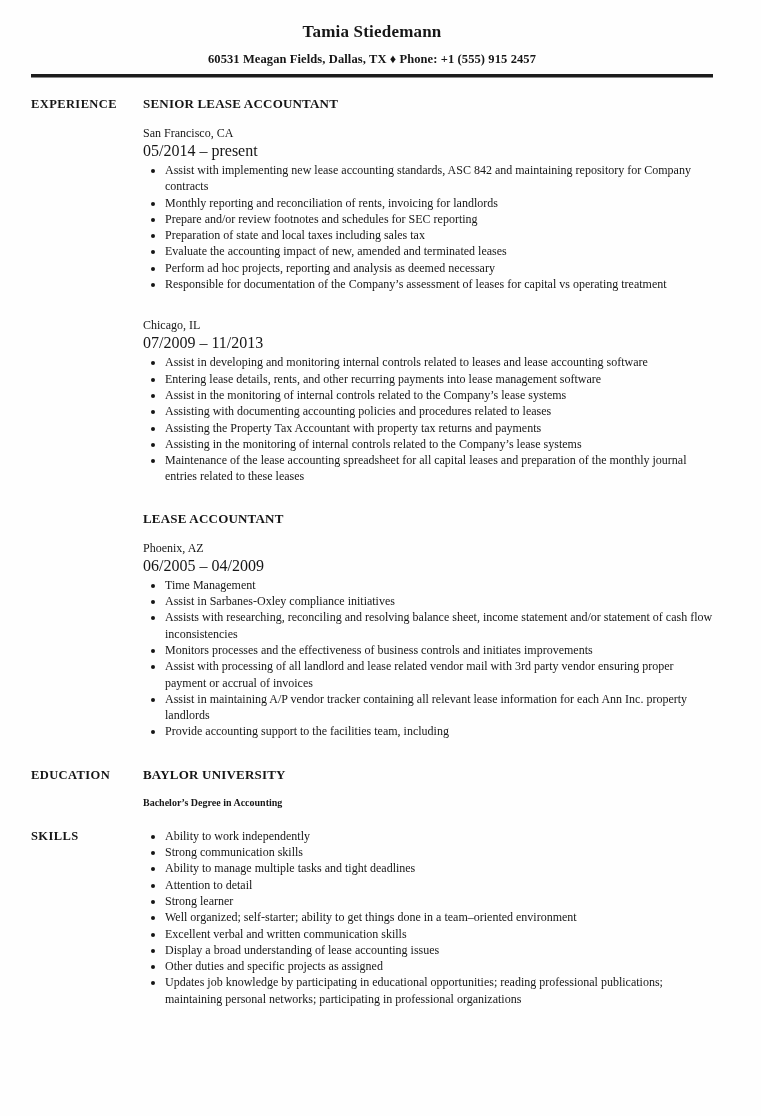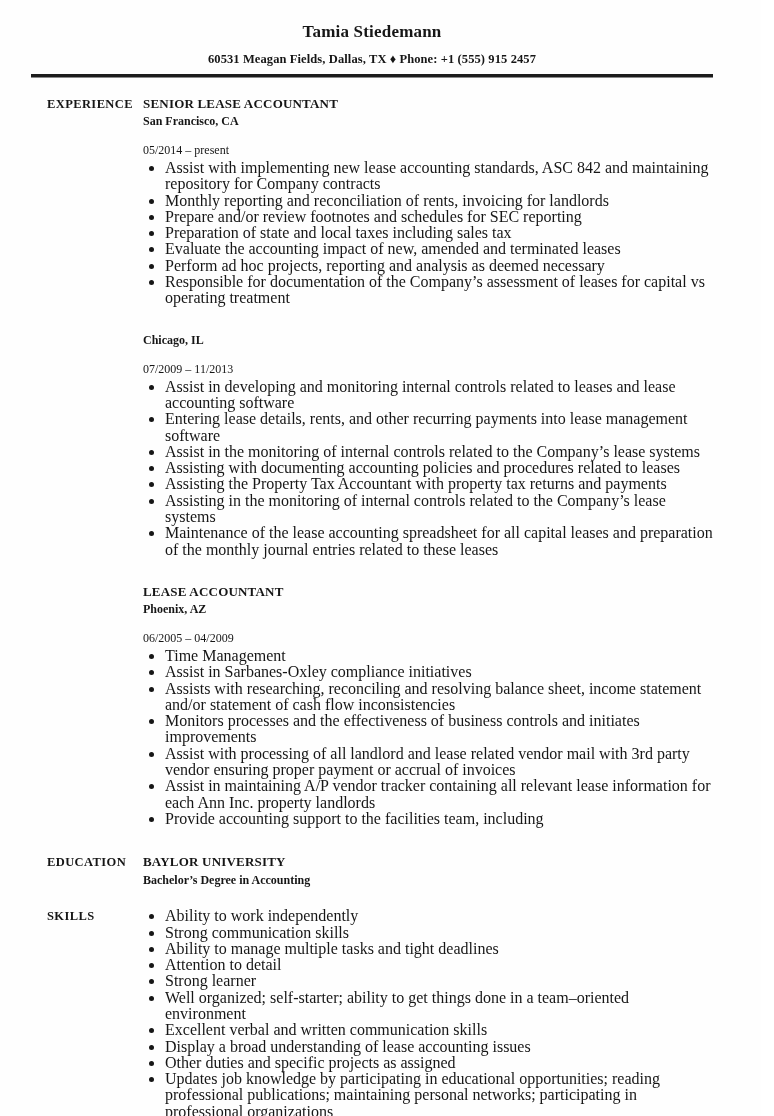--- a/index.html
+++ b/index.html
@@ -37,62 +37,61 @@
   .section {
     display: grid;
     grid-template-columns: 112px 1fr;
     align-items: start;
   }
   .section-label {
     font-size: 12.5px;
     font-weight: bold;
     letter-spacing: 0.4px;
     padding-top: 1px;
-    margin-left: 16px;
   }
   .sec-experience { margin-top: 18px; }
   .sec-education { margin-top: 27px; }
   .sec-skills { margin-top: 20px; }
   
   .job { margin-bottom: 26px; }
   .job:last-child { margin-bottom: 0; }
   .job-title {
     font-size: 13px;
     font-weight: bold;
     letter-spacing: 0.2px;
   }
   .job-location {
     font-size: 12px;
-    font-weight: bold;
-    margin-top: 2px;
+    font-weight: normal;
+    margin-top: 14px;
   }
   .job-dates {
-    font-size: 12px;
-    margin-top: 14px;
+    font-size: 16px;
+    margin-top: 1px;
   }
   ul.bullets {
     margin: 2px 0 0 0;
     padding: 0 0 0 22px;
     list-style: disc;
     max-width: 566px;
   }
   ul.bullets li {
-    font-size: 16px;
+    font-size: 12px;
     line-height: 16.3px;
   }
   
   .edu-school {
     font-size: 13px;
     font-weight: bold;
     letter-spacing: 0.2px;
   }
   .edu-degree {
-    font-size: 12px;
+    font-size: 10px;
     font-weight: bold;
-    margin-top: 3px;
+    margin-top: 14px;
   }
   
   .sec-skills ul.bullets { margin-top: 0; }
 </style>
 </head>
 <body>
 
 <div class="page">
 
   <div class="hdr">

